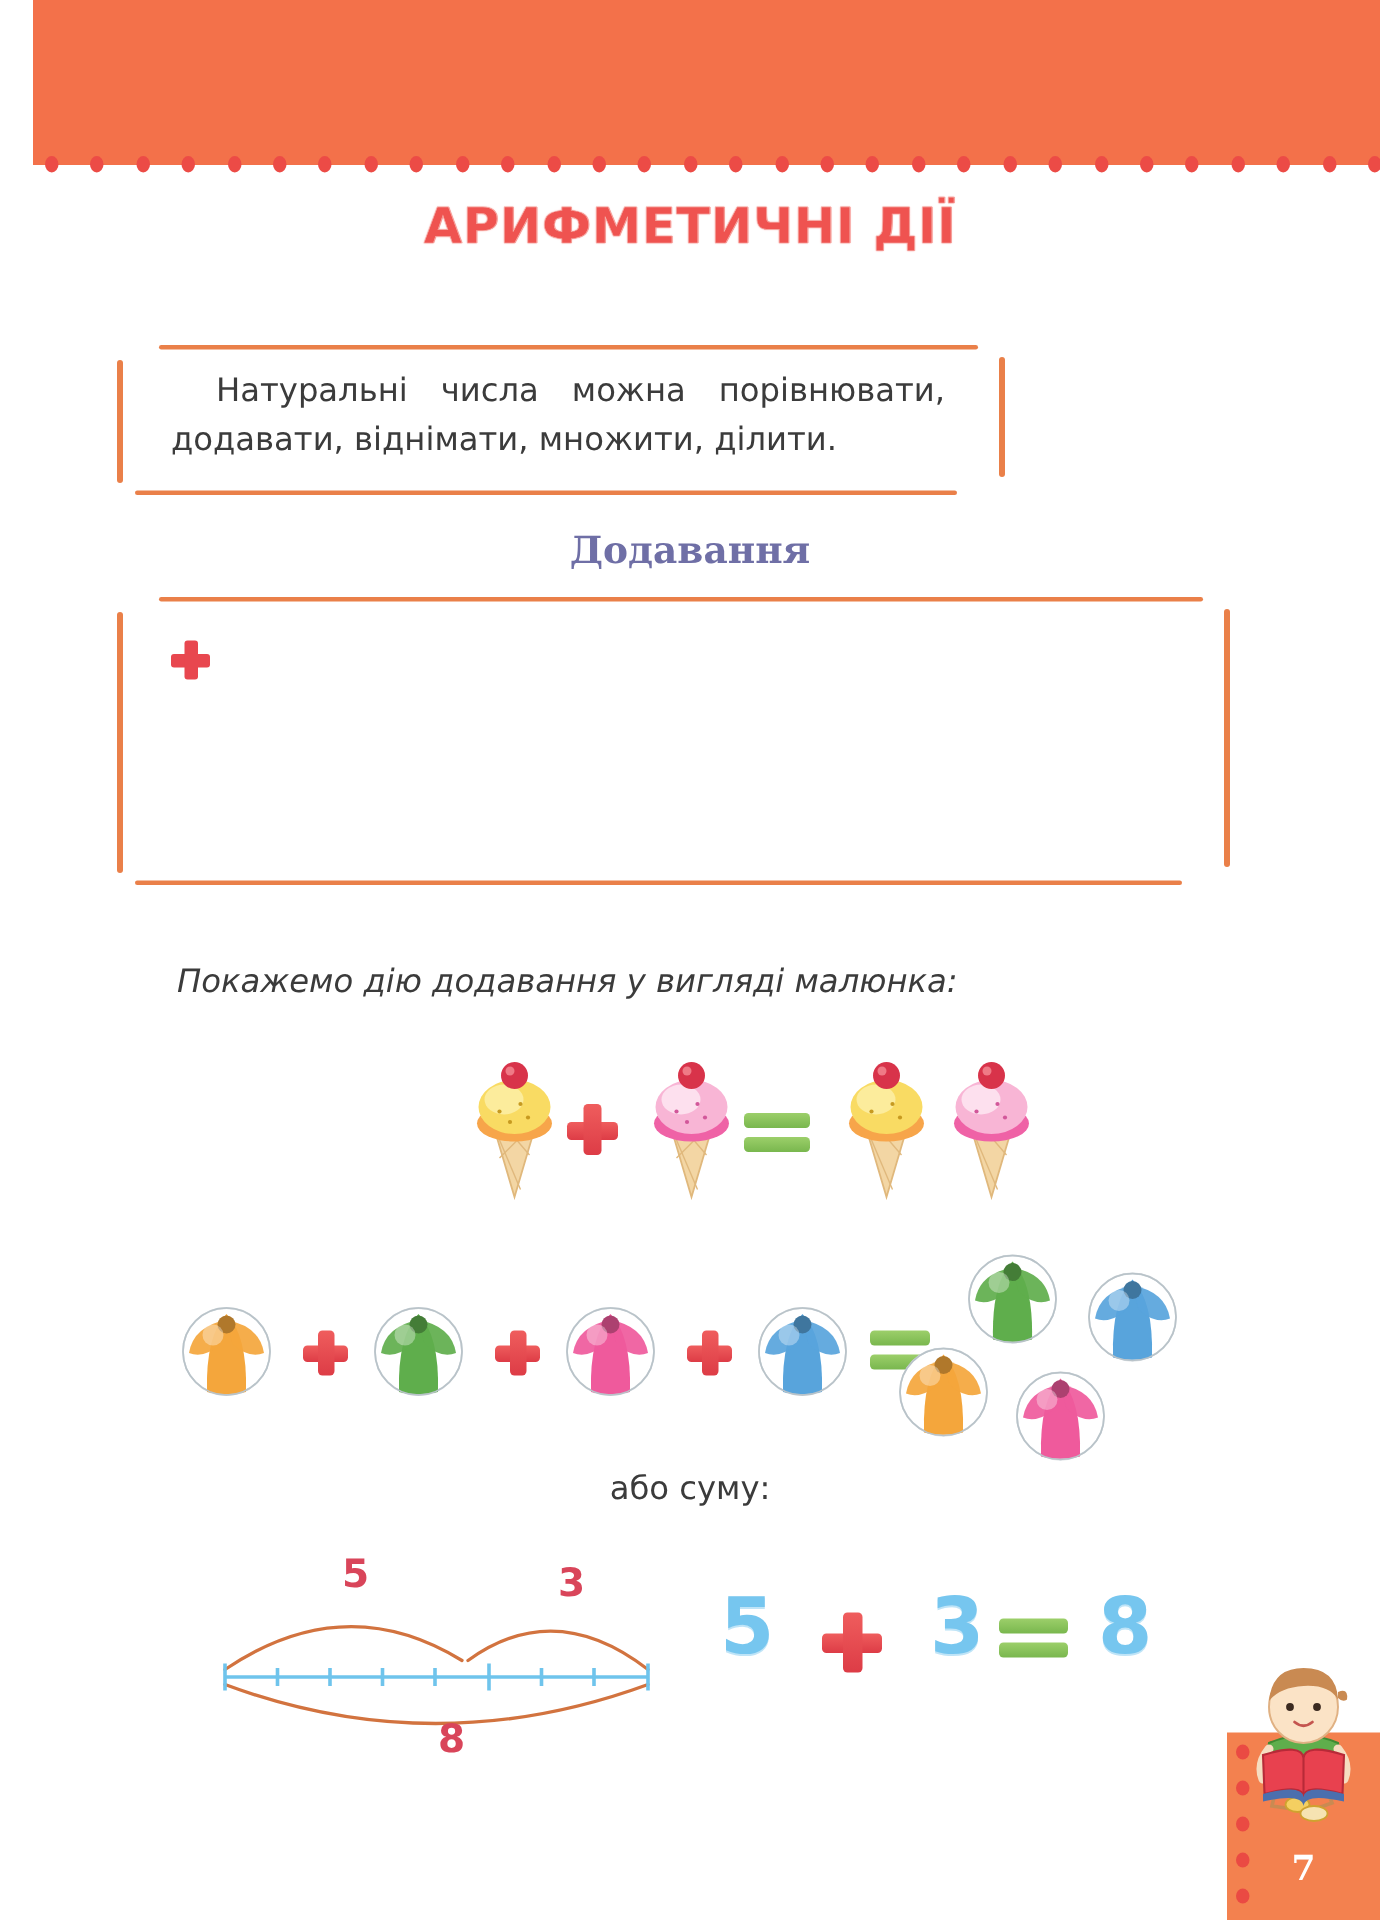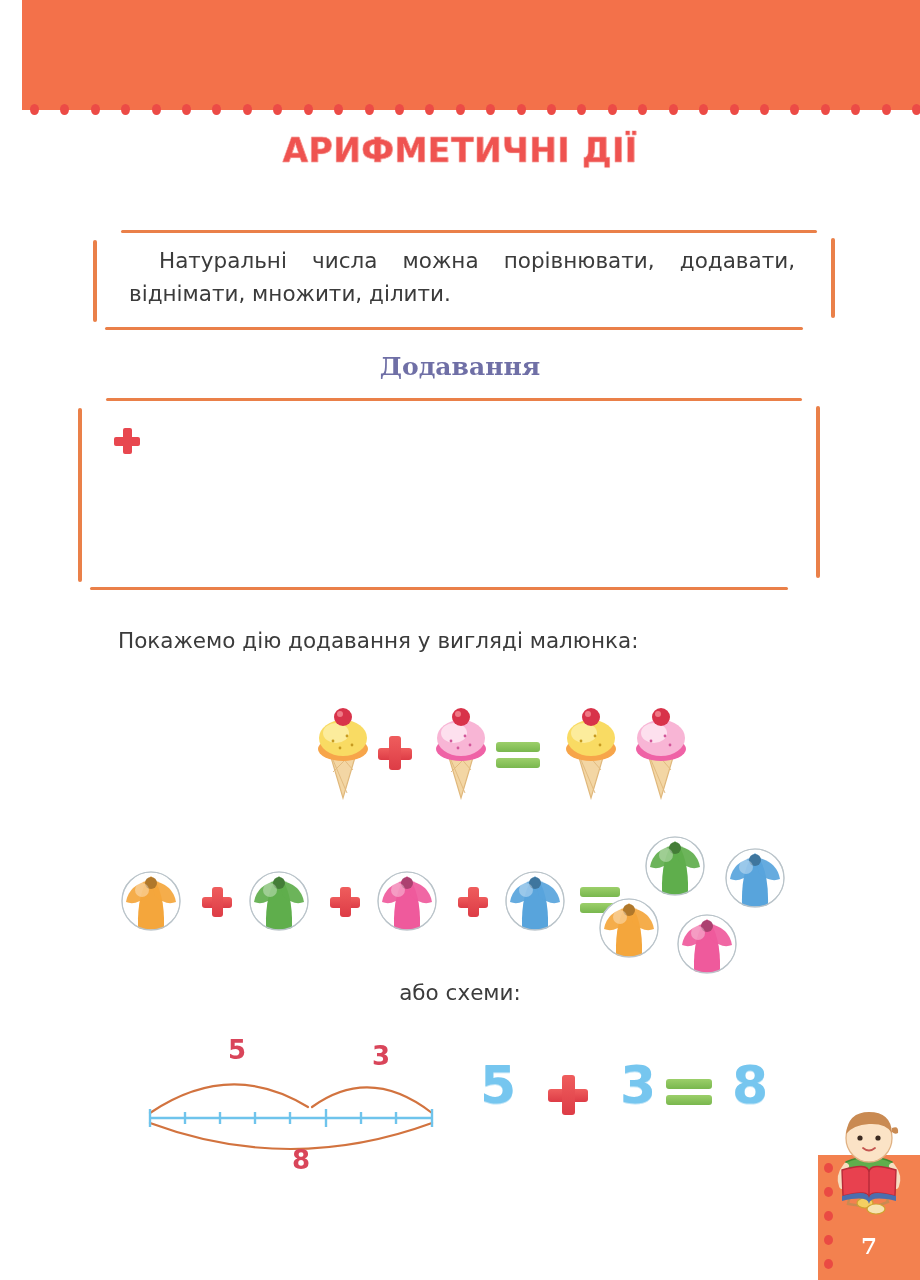--- a/index.html
+++ b/index.html
@@ -123,21 +123,21 @@
       <i style="left: 798.759px; background: rgb(236, 75, 70);"></i>
       <i style="left: 829.172px; background: rgb(236, 75, 70);"></i>
       <i style="left: 859.586px; background: rgb(236, 75, 70);"></i>
       <i style="left: 890px; background: rgb(236, 75, 70);"></i>
     </div>
 
   <div class="title">
     <span class="ln">АРИФМЕТИЧНІ ДІЇ</span>
   </div>
 
-  <div class="fbox" style="left:78px;top:230px;width:742px;height:100px;margin-left:15px;">
+  <div class="fbox" style="left:78px;top:230px;width:592px;height:100px;">
     <div class="hline top"></div>
     <div class="hline bot"></div>
     <div class="vline lft"></div>
     <div class="vline rgt"></div>
     <div class="ftext">
       <div class="ptxt ind">Натуральні числа можна порівнювати, додавати, віднімати, множити, ділити.</div>
     </div>
   </div>
 
   <div class="subhead">Додавання</div>
@@ -151,21 +151,21 @@
       <div style="height:14px;"></div>
       <div class="ptxt" style="position:relative;">
         <span class="plusg" style="width:26px;height:26px;">
           <i style="left:0;top:9px;width:26px;height:9px;"></i>
           <u style="left:9px;top:0;width:9px;height:26px;"></u>
         </span>
       </div>
     </div>
   </div>
 
-  <div class="freeline" style="left:118px;top:628px;">Покажемо дію додавання у вигляді малюнка:</div>
+  <div class="freeline" style="left:118px;top:642px;font-style:italic;">Покажемо дію додавання у вигляді малюнка:</div>
 
   <div class="stage" style="left:300px;top:700px;width:320px;height:110px;">
 
     <div class="icecream" style="left:0;top:0;">
       <svg width="86" height="100" viewBox="0 0 86 100">
         <polygon points="30,54 56,54 43,98" fill="#f3d6a4" stroke="#e0b87c" stroke-width="1.2"></polygon>
         <line x1="33" y1="60" x2="47" y2="93" stroke="#e0b87c" stroke-width="0.9"></line>
         <line x1="41" y1="56" x2="53" y2="70" stroke="#e0b87c" stroke-width="0.9"></line>
         <line x1="33" y1="72" x2="45" y2="60" stroke="#e0b87c" stroke-width="0.9"></line>
         <ellipse cx="43" cy="49" rx="25" ry="12" fill="#f7a54a"></ellipse>
@@ -330,21 +330,21 @@
           <circle cx="31" cy="31" r="29" fill="#ffffff" stroke="#cfd6da" stroke-width="1.2"></circle>
           <path d="M31,6 q14,14 13,52 q-14,3 -26,0 q-1,-38 13,-52 z" fill="#ef5a9c"></path>
           <path d="M31,10 q-22,4 -25,22 q10,4 21,-6 z" fill="#ef5a9c" opacity="0.92"></path>
           <path d="M31,10 q22,4 25,22 q-10,4 -21,-6 z" fill="#ef5a9c" opacity="0.92"></path>
           <circle cx="31" cy="13" r="6" fill="#ac4170"></circle>
           <circle cx="22" cy="20" r="7" fill="#ffffff" opacity="0.35"></circle>
           <circle cx="31" cy="31" r="29" fill="none" stroke="#b9c3c9" stroke-width="1.1"></circle>
         </svg></div>
   </div>
 
-  <div class="freeline" style="left:0;top:980px;width:920px;text-align:center;">або схеми:</div>
+  <div class="freeline" style="left:0;top:980px;width:920px;text-align:center;">або суму:</div>
 
   <div class="scheme">
     <svg width="360" height="145" viewBox="0 0 360 145">
 
       <path d="M10,78 Q90,24 168,72" fill="none" stroke="#d2733f" stroke-width="2.2" stroke-linecap="round"></path>
       <path d="M172,72 Q230,30 292,78" fill="none" stroke="#d2733f" stroke-width="2.2" stroke-linecap="round"></path>
 
       <path d="M10,88 Q150,140 292,88" fill="none" stroke="#d2733f" stroke-width="2.2" stroke-linecap="round"></path>
 
       <line x1="10" y1="83" x2="292" y2="83" stroke="#6fc4ec" stroke-width="2.4"></line>

